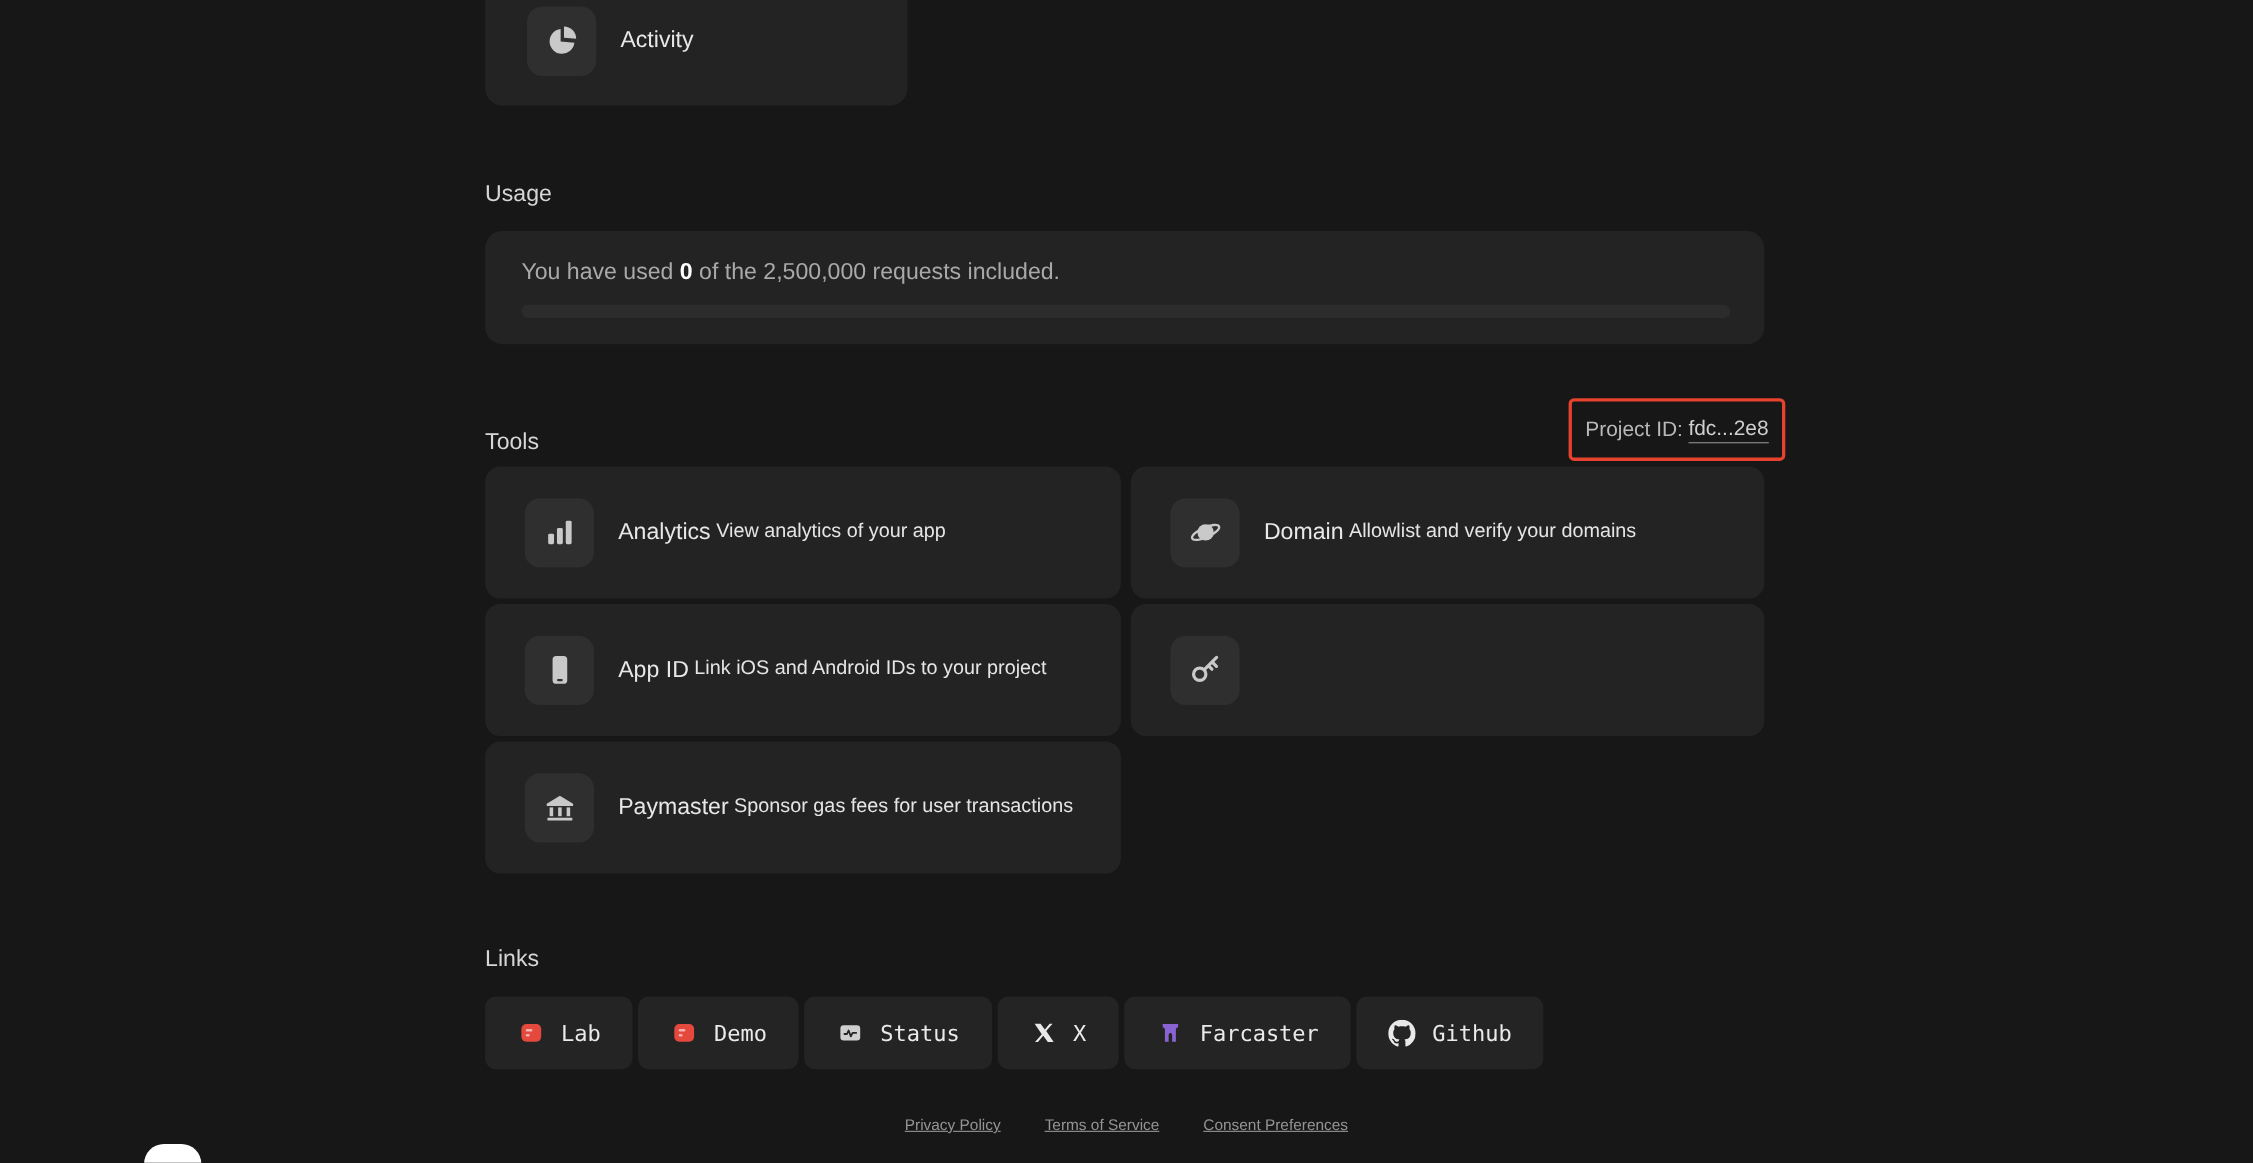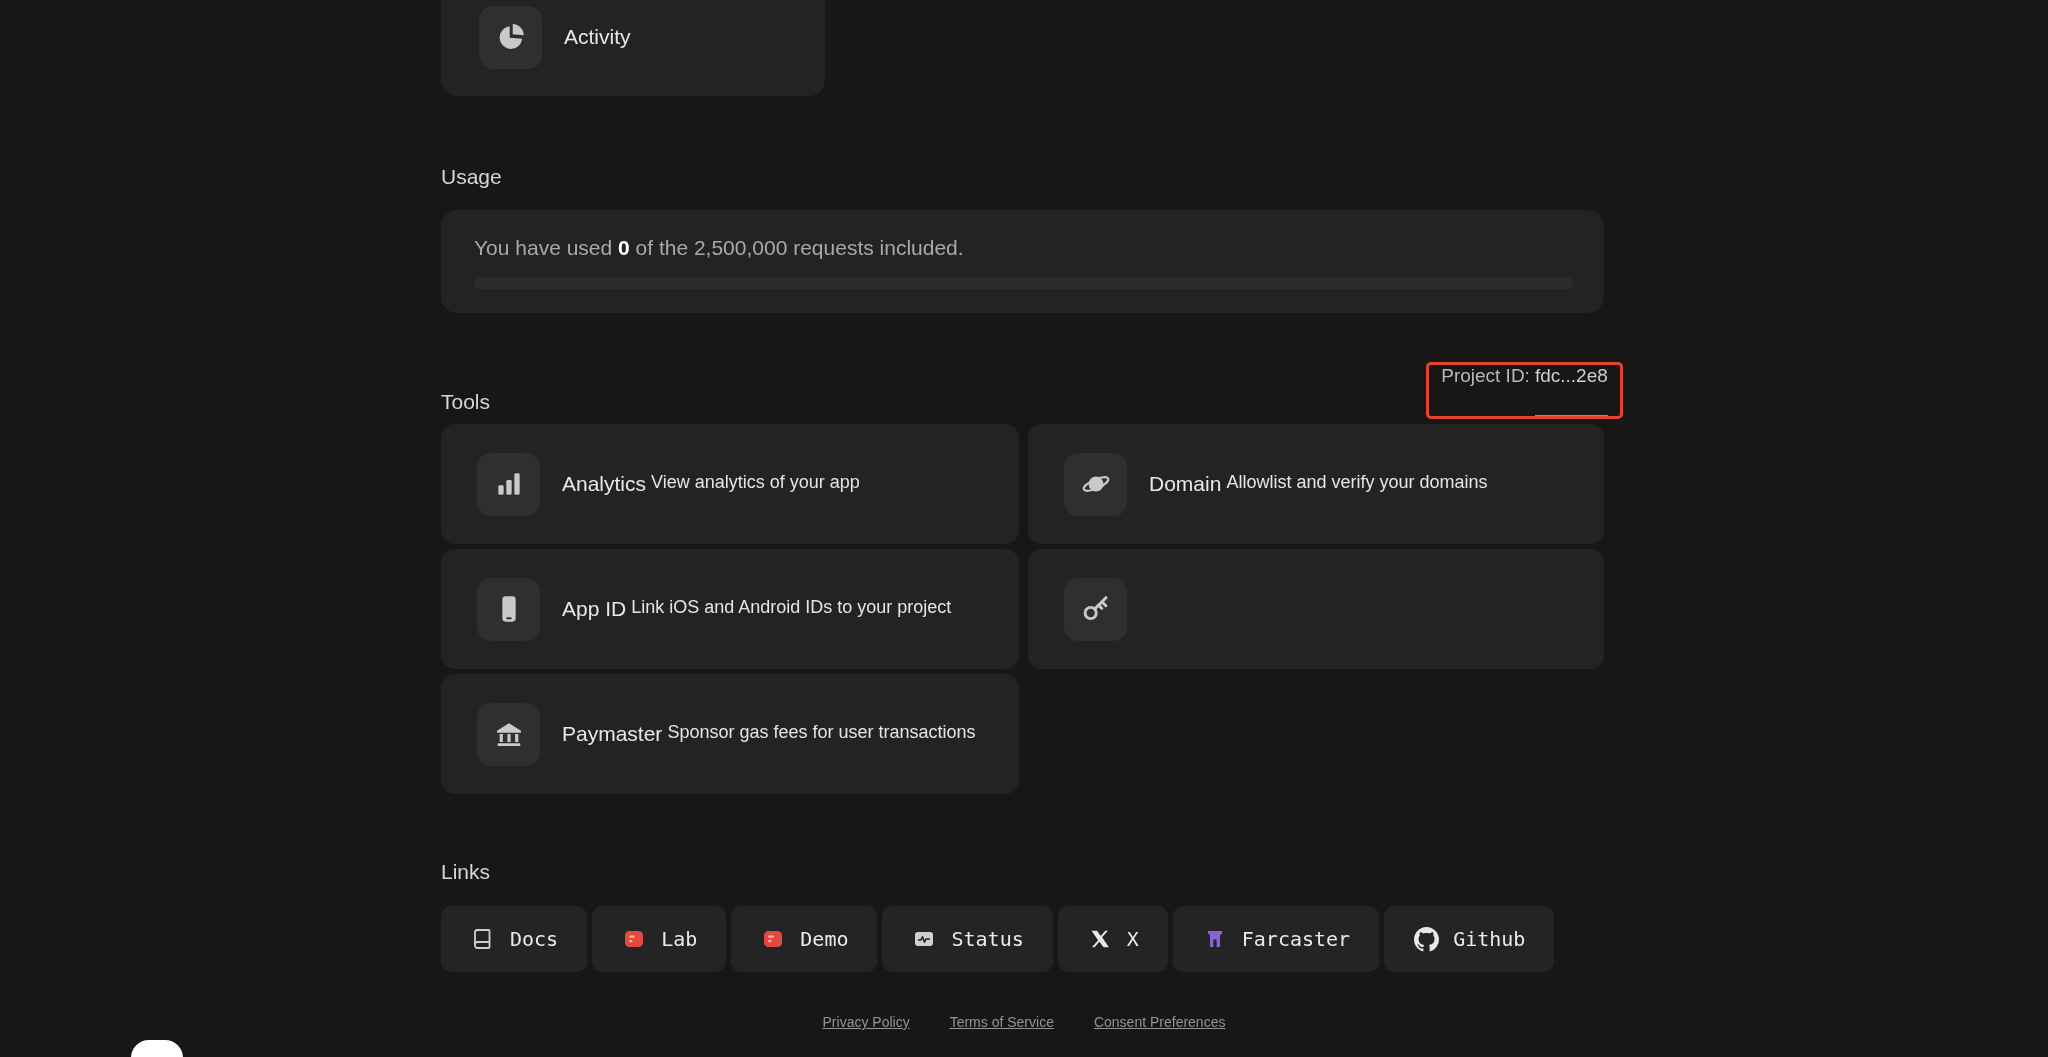--- a/index.html
+++ b/index.html
@@ -43,21 +43,21 @@
   #usage-text .used { color: #ffffff; font-weight: 700; }
   #usage-progress {
     position: absolute; left: 33px; right: 31px; top: 67px; height: 12px;
     background: #2c2c2c; border-radius: 7px; overflow: hidden;
   }
   #usage-progress .fill { height: 100%; background: #4b4b4b; border-radius: 7px; }
   
   #project-id-box {
     position: absolute; left: 1426px; top: 362px; width: 197px; height: 57px;
     border: 3px solid #e5432d; border-radius: 5px;
-    display: flex; justify-content: center;
+    display: flex; align-items: center; justify-content: center;
     font-size: 19px; color: #b9b9b9; gap: 5px;
   }
   #project-id-box .pid-value {
     color: #cfcfcf; border-bottom: 1px solid #8f8f8f; padding-bottom: 1px;
   }
   
   #tools-grid {
     position: absolute; left: 441px; top: 424px; width: 1163px;
     display: grid; grid-template-columns: 578px 576px;
     column-gap: 9px; row-gap: 5px;
@@ -191,29 +191,20 @@
       <span class="tool-sub">Sponsor gas fees for user transactions</span>
     </span>
   </div>
 
 </div>
 
 <div class="section-heading" id="links-heading">Links</div>
 
 <div id="links-row">
 
-  <button class="link-btn">
-    <span class="btn-icon">
-      <svg width="24" height="24" viewBox="0 0 24 24" fill="none" stroke="currentColor" stroke-width="1.8">
-        <path d="M6.5 3h11a1 1 0 0 1 1 1v16a1 1 0 0 1-1 1h-11A2.5 2.5 0 0 1 4 18.5v-13A2.5 2.5 0 0 1 6.5 3Z"></path>
-        <path d="M4 17.5A2.5 2.5 0 0 1 6.5 15H18.5"></path>
-      </svg>
-    </span>
-    <span>Docs</span>
-  </button>
 
   <button class="link-btn">
     <span class="btn-icon">
       <svg width="24" height="24" viewBox="0 0 24 24">
         <rect x="3" y="4" width="18" height="16" rx="4.5" fill="#e5483d"></rect>
         <rect x="7" y="8.5" width="6" height="2.2" rx="1.1" fill="#f6b3ad"></rect>
         <rect x="7" y="13" width="3.5" height="2.2" rx="1.1" fill="#f6b3ad"></rect>
       </svg>
     </span>
     <span>Lab</span>

